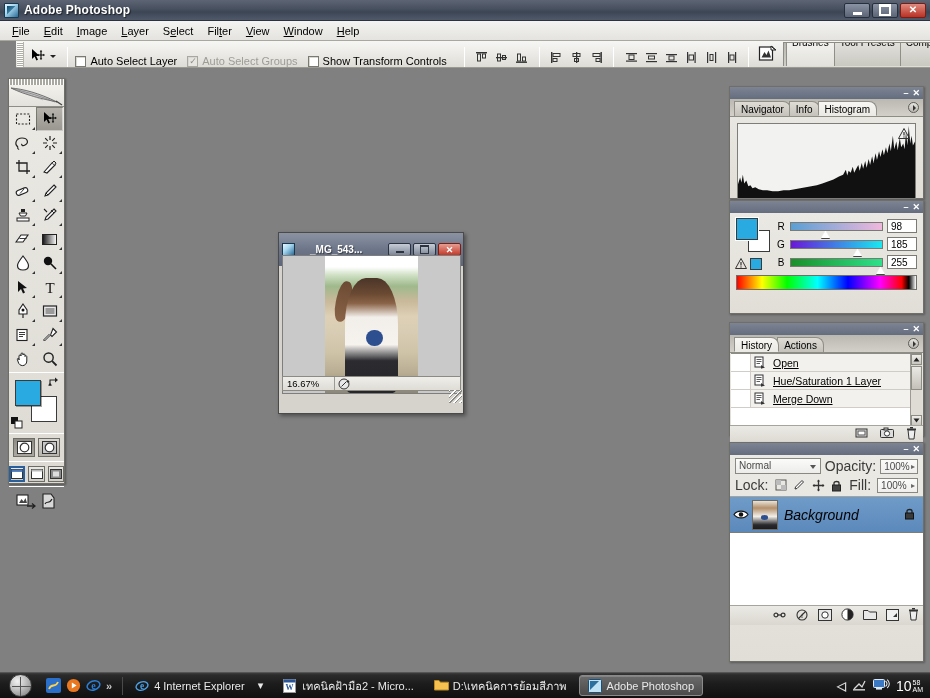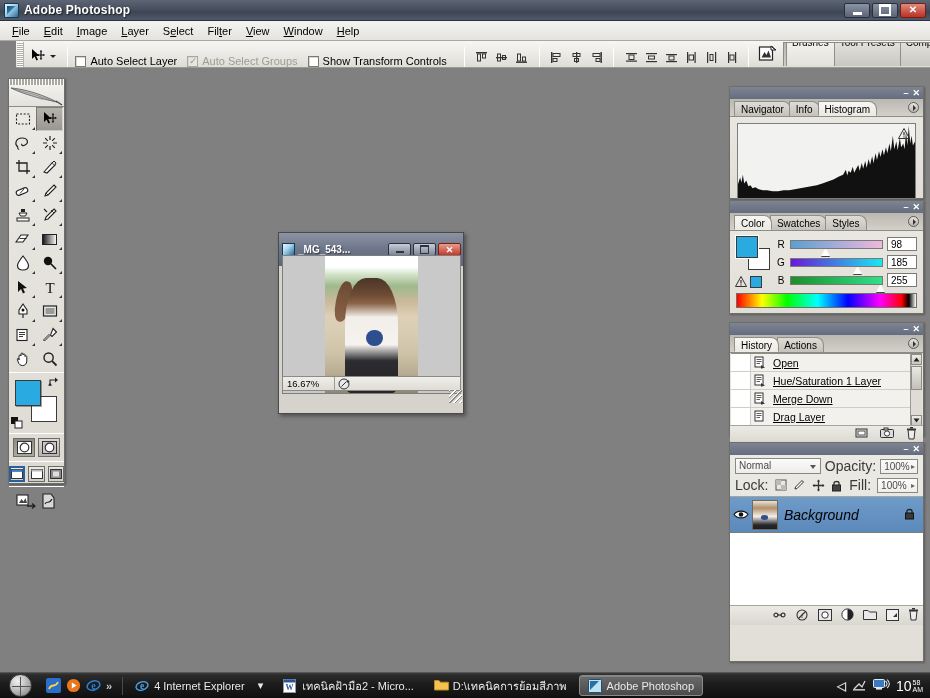--- a/index.html
+++ b/index.html
@@ -182,21 +182,21 @@
   
   #docwin {
     position: absolute; left: 278px; top: 232px; width: 186px; height: 182px;
     background: #d6d3cd;
     border: 1px solid #4a4a4a;
     box-shadow: 2px 2px 4px rgba(0,0,0,.4);
   }
   #doc-title {
     height: 33px; display: flex; align-items: center;
     background: linear-gradient(to bottom,#8b93a3 0%,#6d7689 50%,#5c6579 100%);
-    padding-left: 3px; gap: 3px;
+    padding-left: 3px; gap: 15px;
   }
   #doc-icon {
     width: 13px; height: 13px; flex:0 0 auto;
     background: linear-gradient(135deg,#e8f4ff 0%,#a8d8f0 40%,#2a6a96 100%);
     border: 1px solid #17384f;
   }
   #doc-name { color:#fff; font-size:10px; font-weight:bold; text-shadow:1px 1px 1px rgba(0,0,0,.5); }
   #doc-btns { margin-left:auto; display:flex; gap:2px; padding-right:2px; }
   .dbtn {
     width: 23px; height: 13px; border-radius:2px; border:1px solid #2a3440;
@@ -919,26 +919,20 @@
         <path d="M6 4 L6 7.5" stroke="#333" stroke-width="1.2"></path>
         <circle cx="6" cy="9" r=".7" fill="#333"></circle>
       </svg>
     </div>
   </div>
 
   <div class="palette" id="pal-color">
     <div class="pal-titlebar">
       <span class="pal-min">–</span>
       <span class="pal-close">✕</span>
-    </div>
-    <div class="pal-tabs">
-      <div class="pal-tab sel">Color</div>
-      <div class="pal-tab">Swatches</div>
-      <div class="pal-tab">Styles</div>
-      <div class="pal-menu"></div>
     </div>
     <div id="color-body">
       <div id="col-swatches">
         <div id="col-bg"></div>
         <div id="col-fg"></div>
         <svg id="col-warn" viewBox="0 0 12 11">
           <path d="M6 0.5 L11.5 10.5 L0.5 10.5 Z" fill="none" stroke="#333" stroke-width="1"></path>
           <path d="M6 4 L6 7.5" stroke="#333" stroke-width="1.2"></path>
           <circle cx="6" cy="9" r=".7" fill="#333"></circle>
         </svg>
@@ -1008,30 +1002,20 @@
         <span class="hist-chk"></span>
         <span class="hist-icon">
           <svg width="12" height="13" viewBox="0 0 12 13">
               <rect x="1" y="1" width="8" height="10" fill="#fff" stroke="#333"></rect>
               <path d="M2.5 3.5 H7.5 M2.5 5.5 H7.5 M2.5 7.5 H6" stroke="#333" stroke-width=".8"></path>
               <path d="M7 9 L11 11.5 L7 12.8 Z" fill="#333"></path>
             </svg>
         </span>
         <span class="hist-label">Merge Down</span>
       </div>
-      <div class="hist-row">
-        <span class="hist-chk"></span>
-        <span class="hist-icon">
-          <svg width="12" height="13" viewBox="0 0 12 13">
-              <rect x="1" y="1" width="8" height="10" fill="#fff" stroke="#333"></rect>
-              <path d="M2.5 3.5 H7.5 M2.5 5.5 H7.5 M2.5 7.5 H6" stroke="#333" stroke-width=".8"></path>
-            </svg>
-        </span>
-        <span class="hist-label">Drag Layer</span>
-      </div>
       <div id="hist-scroll">
         <div class="sc-arrow">
           <svg width="7" height="5" viewBox="0 0 7 5">
               <path d="M3.5 0.5 L6.5 4.5 L0.5 4.5 Z" fill="#222"></path>
             </svg>
         </div>
         <div id="hist-thumb"></div>
         <div class="sc-arrow" style="position:absolute;bottom:0;left:0;width:11px">
           <svg width="7" height="5" viewBox="0 0 7 5">
               <path d="M3.5 4.5 L0.5 0.5 L6.5 0.5 Z" fill="#222"></path>

